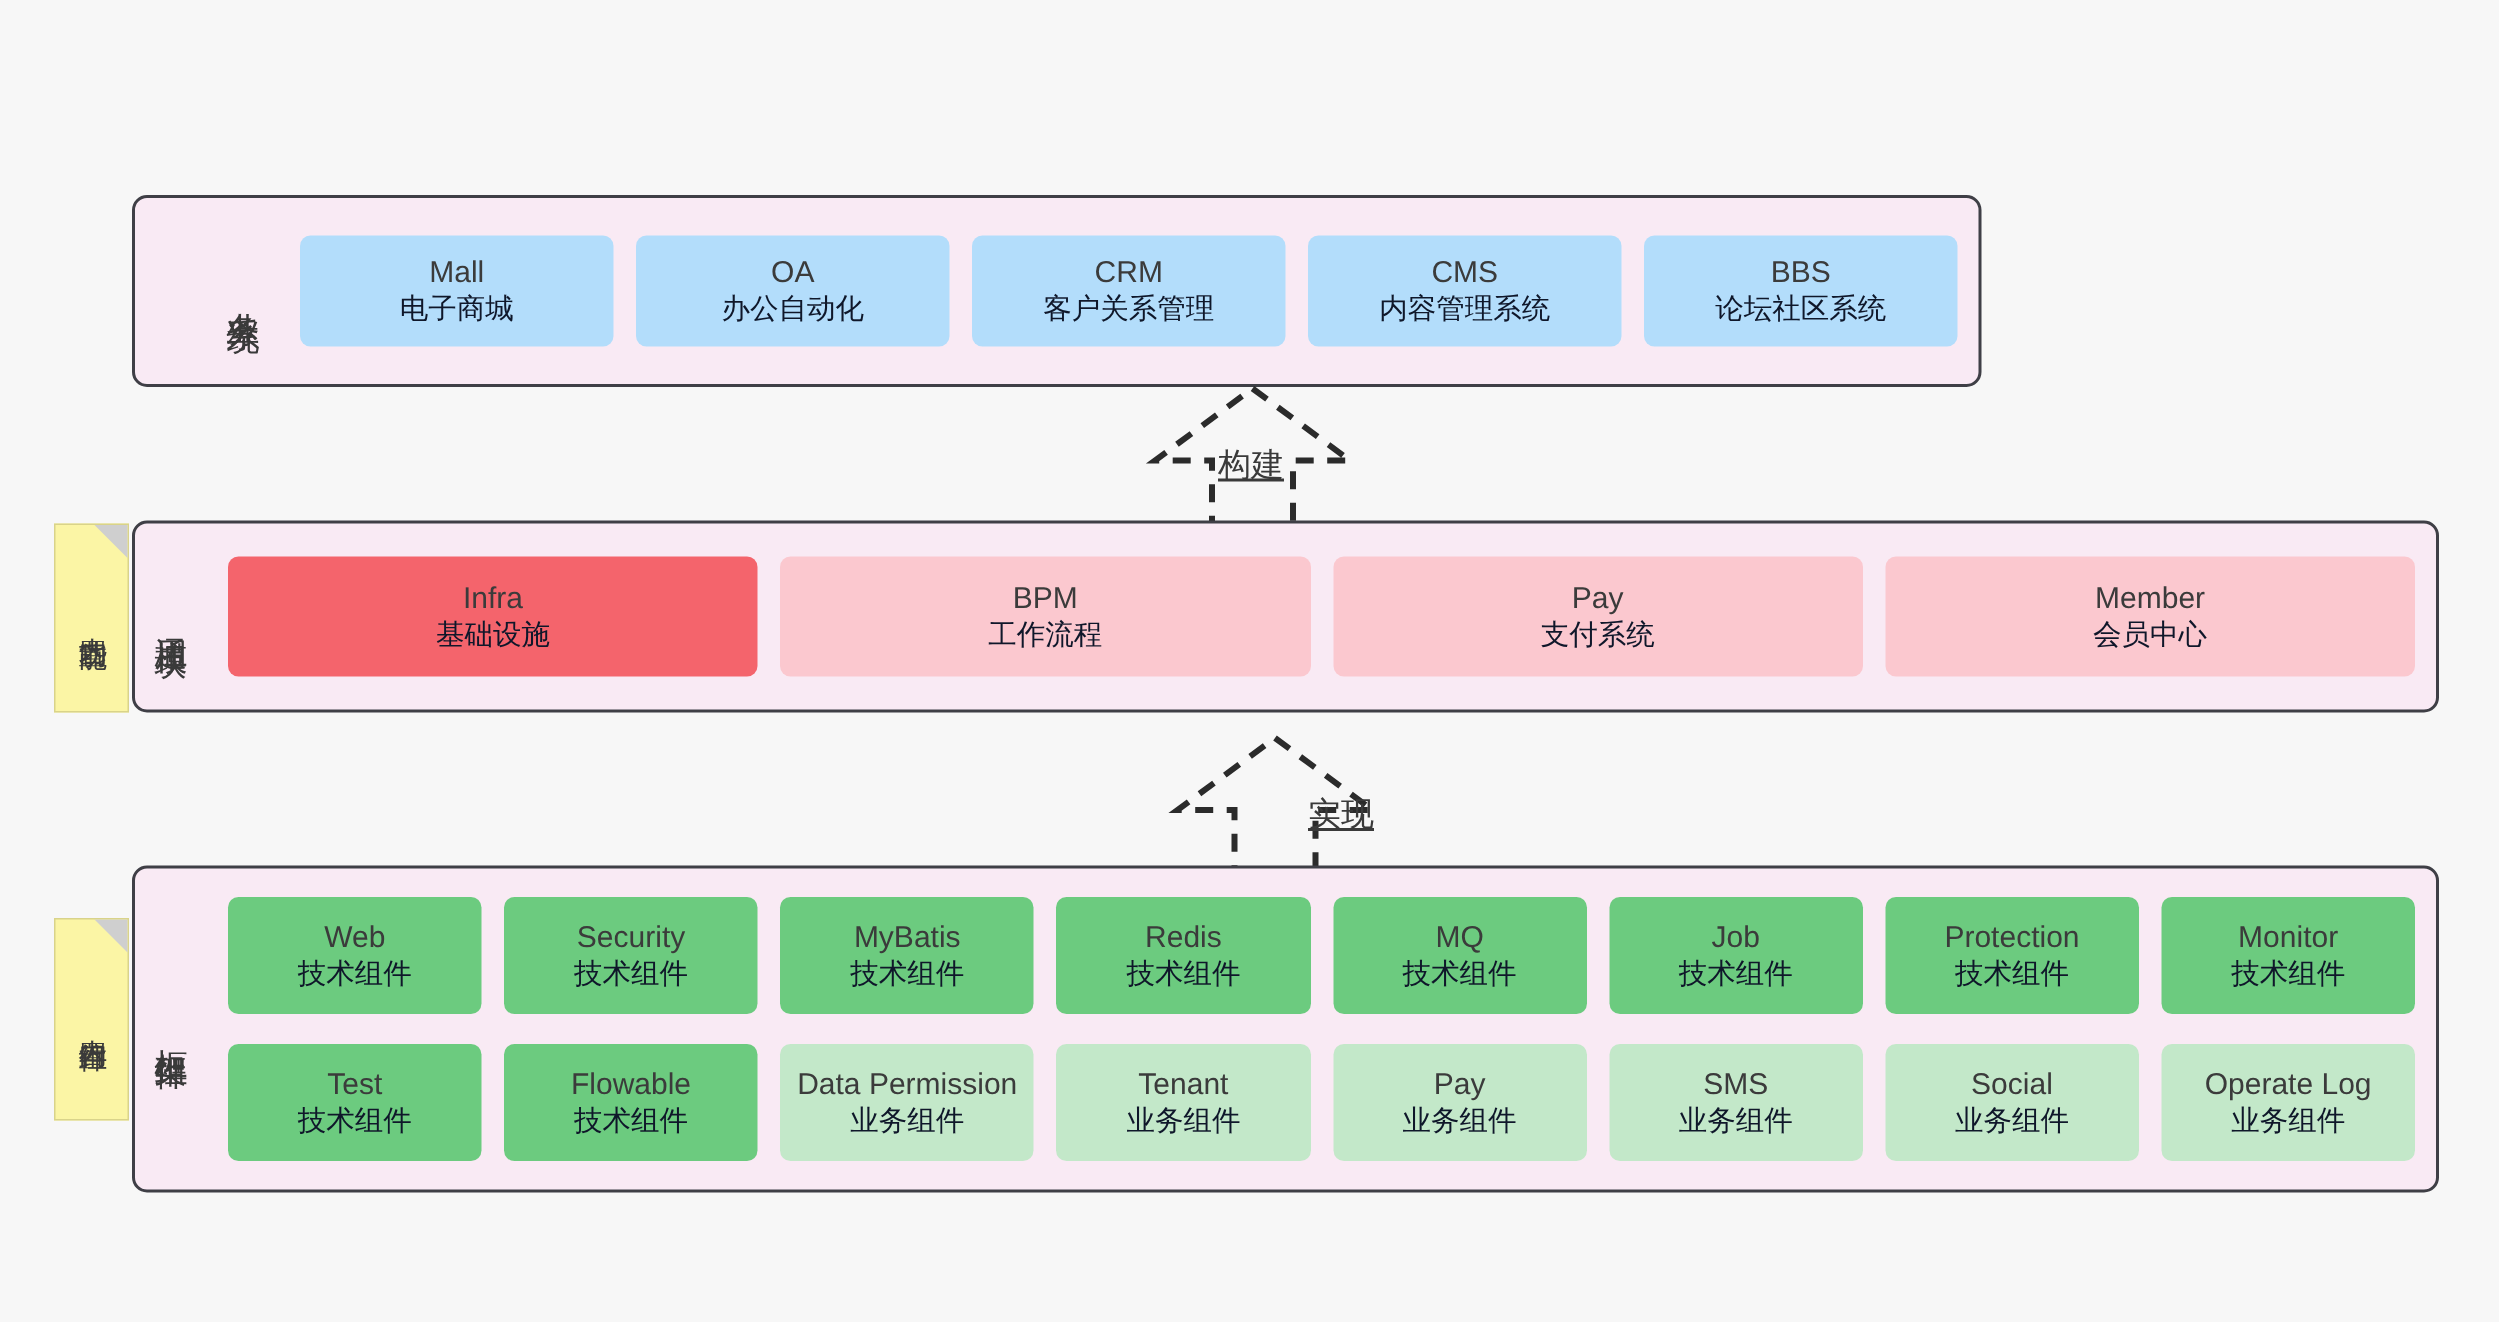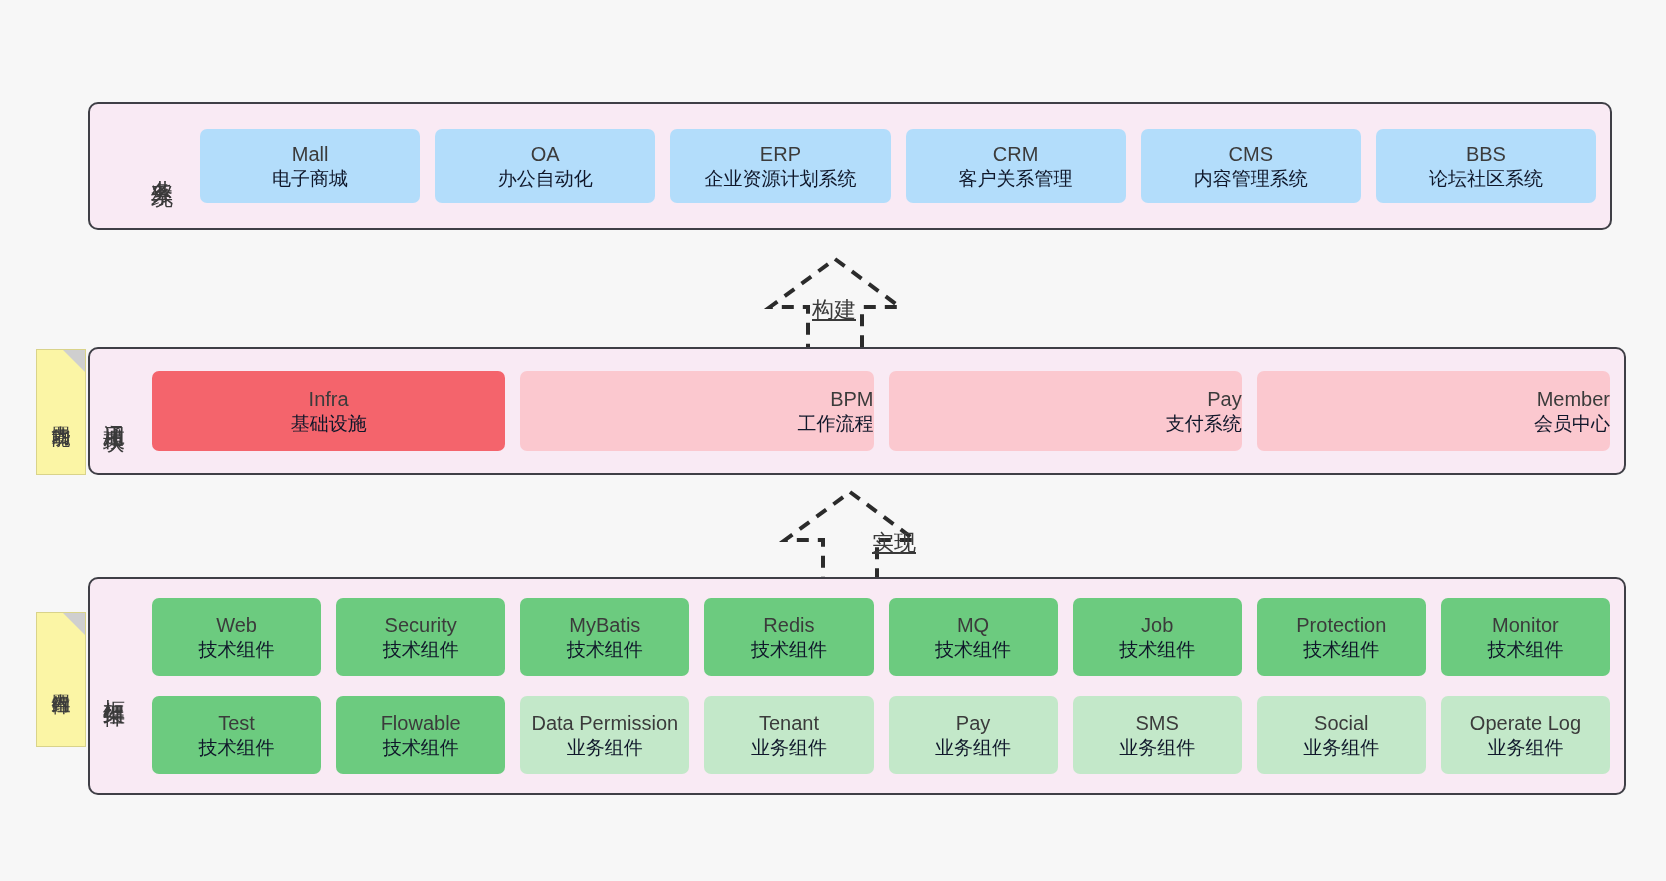--- a/index.html
+++ b/index.html
@@ -63,26 +63,26 @@
     text-align:center;
     line-height:1.25;
     user-select:none;
   }
   .card .en{font-size:20px;color:#3b3b3b;}
   .card .cn{font-size:19px;color:#0f172a;}
 
   
   .c-blue{background:#b3ddfb;}
   .c-red{background:#f4646c;}
-  .c-pink{background:#fbc8cf;align-items:flex-end;}
+  .c-pink{background:#fbc8cf;}
   .c-green{background:#6ccb7f;align-items:center;}
   .c-lightgreen{background:#c3e8c9;text-align:right;}
 
   
-  #sec-business{left:88px;top:102px;width:1524px;height:128px;padding-left:48px;}
+  #sec-business{left:88px;top:130px;width:1233px;height:128px;padding-left:48px;}
   #sec-business .card{height:74px;}
 
   #sec-modules{left:88px;top:347px;width:1538px;height:128px;}
   #sec-modules .card{height:80px;}
 
   #sec-framework{left:88px;top:577px;width:1538px;height:218px;}
   #sec-framework .card{height:78px;}
   #sec-framework .section-body{gap:20px;}
 
   
@@ -141,24 +141,20 @@
       <div class="row">
         <div class="card c-blue">
           <span class="en">Mall</span>
           <span class="cn">电子商城</span>
         </div>
         <div class="card c-blue">
           <span class="en">OA</span>
           <span class="cn">办公自动化</span>
         </div>
         <div class="card c-blue">
-          <span class="en">ERP</span>
-          <span class="cn">企业资源计划系统</span>
-        </div>
-        <div class="card c-blue">
           <span class="en">CRM</span>
           <span class="cn">客户关系管理</span>
         </div>
         <div class="card c-blue">
           <span class="en">CMS</span>
           <span class="cn">内容管理系统</span>
         </div>
         <div class="card c-blue">
           <span class="en">BBS</span>
           <span class="cn">论坛社区系统</span>

